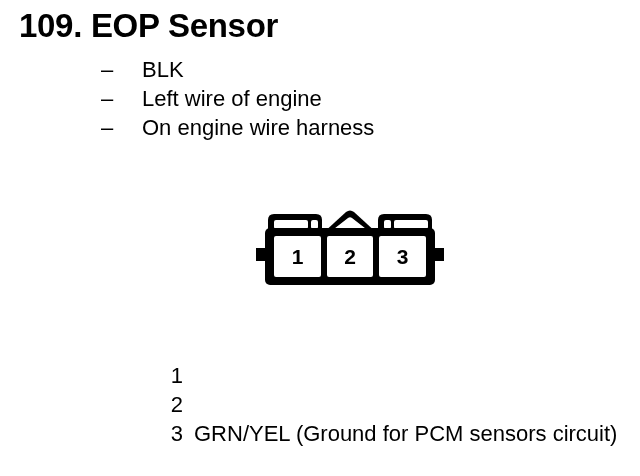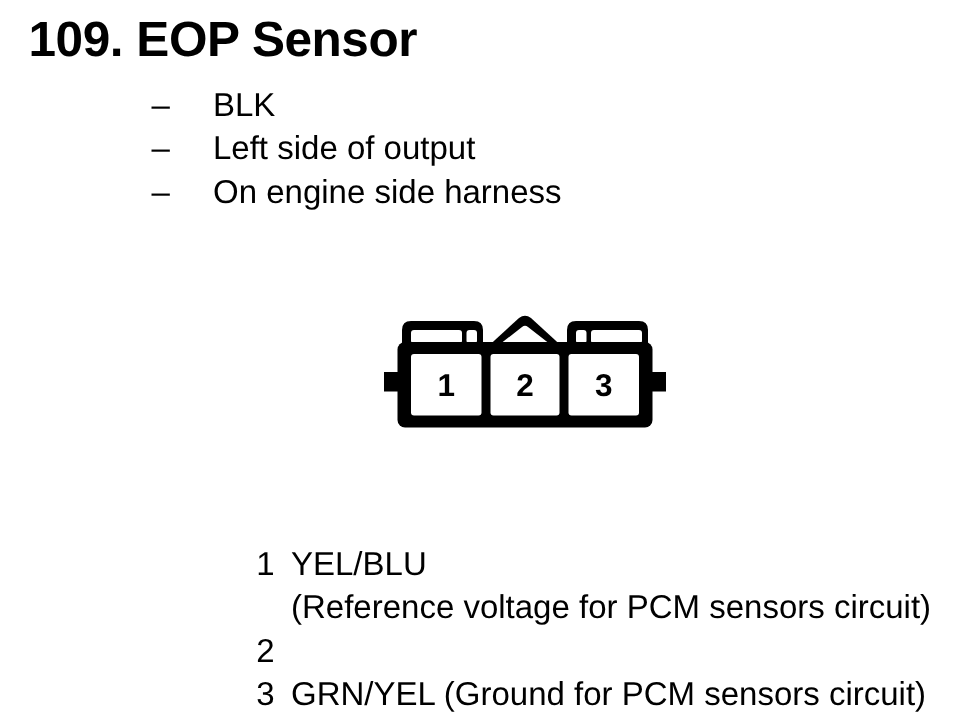--- a/index.html
+++ b/index.html
@@ -116,26 +116,26 @@
 
   <div id="spec-list">
 
     <div class="spec-row">
       <span class="spec-dash">–</span>
       <span class="spec-text">BLK</span>
     </div>
 
     <div class="spec-row">
       <span class="spec-dash">–</span>
-      <span class="spec-text">Left side of output</span>
+      <span class="spec-text">Left wire of engine</span>
     </div>
 
     <div class="spec-row">
       <span class="spec-dash">–</span>
-      <span class="spec-text">On engine side harness</span>
+      <span class="spec-text">On engine wire harness</span>
     </div>
 
   </div>
 
   <div id="connector-diagram">
     <svg width="196" height="92" viewBox="0 0 196 92" xmlns="http://www.w3.org/2000/svg">
 
       <g fill="#000000">
 
         <path d="M16 14 q0 -6 6 -6 h42 q6 0 6 6 v14 h-54 z"></path>
@@ -169,23 +169,21 @@
       <text class="pin-number-label" x="98" y="58" text-anchor="middle">2</text>
       <text class="pin-number-label" x="150.5" y="58" text-anchor="middle">3</text>
 
     </svg>
   </div>
 
   <div id="pin-legend">
 
     <div class="legend-row">
       <span class="legend-num">1</span>
-      <span class="legend-body">YEL/BLU</span>
     </div>
-    <div class="legend-cont">(Reference voltage for PCM sensors circuit)</div>
 
     <div class="legend-row">
       <span class="legend-num">2</span>
     </div>
 
     <div class="legend-row">
       <span class="legend-num">3</span>
       <span class="legend-body">GRN/YEL (Ground for PCM sensors circuit)</span>
     </div>
 

